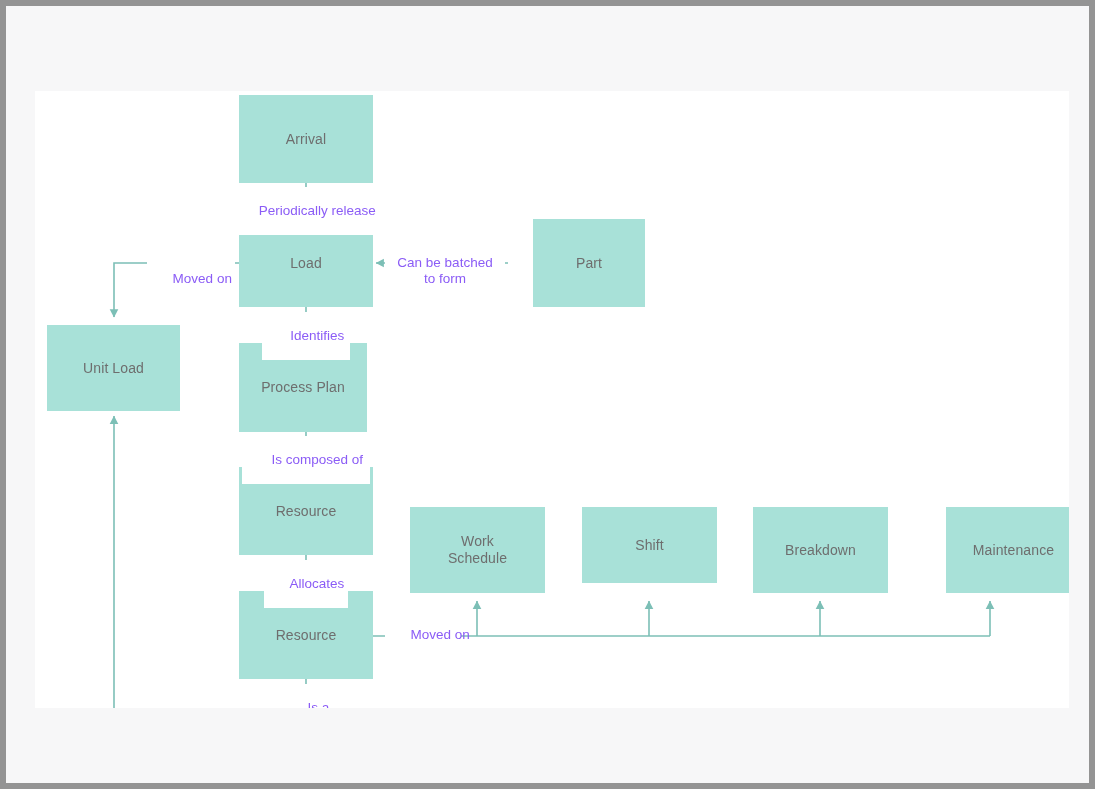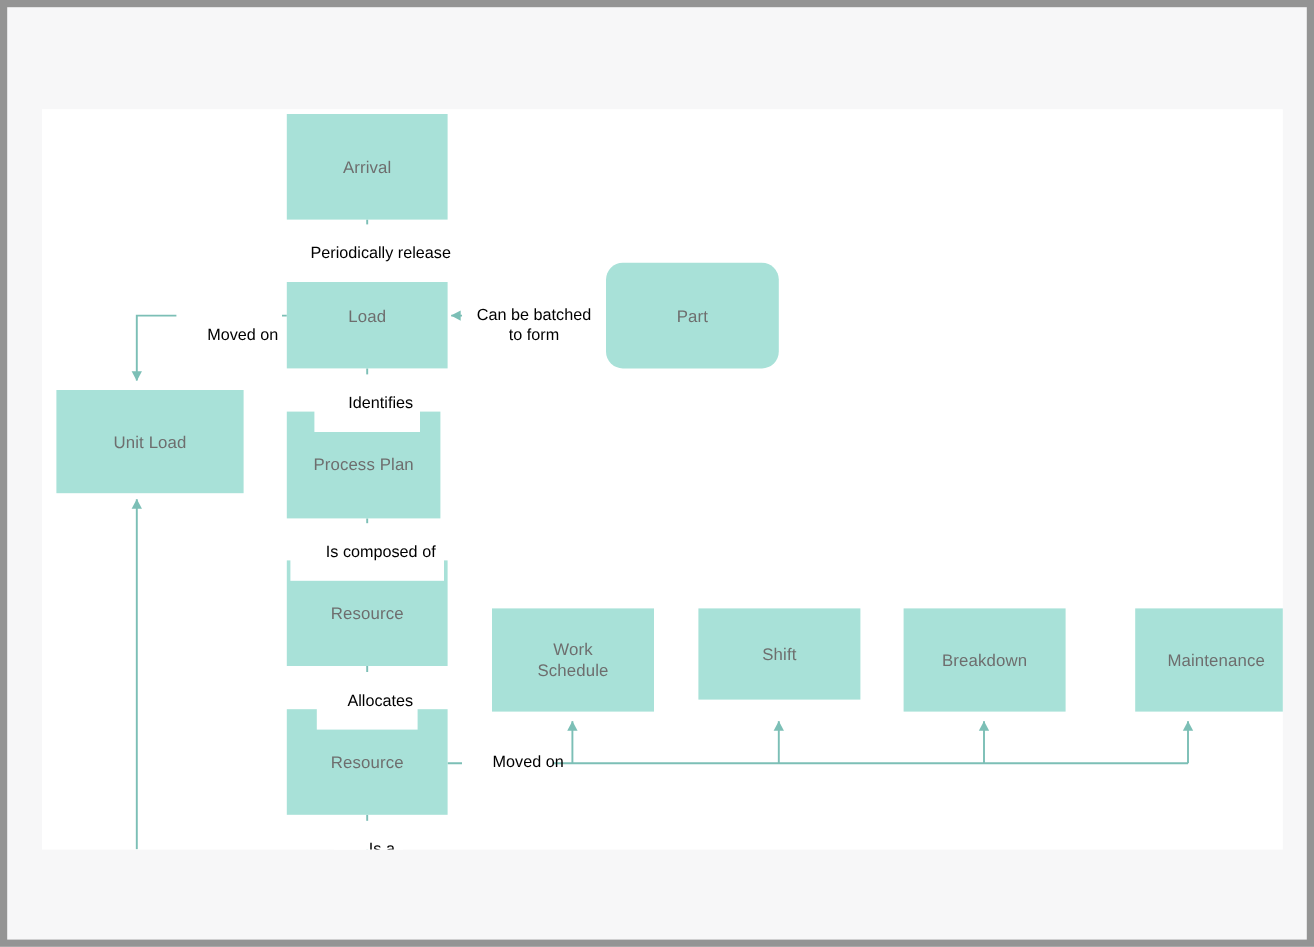--- a/index.html
+++ b/index.html
@@ -51,21 +51,21 @@
     display: flex;
     align-items: center;
     justify-content: center;
     text-align: center;
     box-sizing: border-box;
     letter-spacing: 0.1px;
   }
 
   .edge-label {
     position: absolute;
-    color: #000000;
+    color: #8b5cf6;
     font-size: 13.5px;
     line-height: 16px;
     text-align: center;
     white-space: pre;
     background: #ffffff;
     padding: 0 3px;
     box-sizing: border-box;
   }
   .edge-label.two-line { white-space: pre-line; }
 </style>
@@ -116,25 +116,25 @@
     </svg>
 
     <div class="node" style="left:204px; top:4px; width:134px; height:88px;">
       <span>Arrival</span>
     </div>
 
     <div class="node" style="left:204px; top:128px; width:134px; height:88px;">
       <span>Load</span>
     </div>
 
-    <div class="node" style="left:470px; top:128px; width:144px; height:88px;border-radius:14px;">
+    <div class="node" style="left:498px; top:128px; width:112px; height:88px;">
       <span>Part</span>
     </div>
 
-    <div class="node" style="left:12px; top:234px; width:156px; height:86px;">
+    <div class="node" style="left:12px; top:234px; width:133px; height:86px;">
       <span>Unit Load</span>
     </div>
 
     <div class="node" style="left:204px; top:252px; width:128px; height:89px;">
       <span>Process Plan</span>
     </div>
 
     <div class="node" style="left:204px; top:376px; width:134px; height:88px;">
       <span>Resource</span>
     </div>

